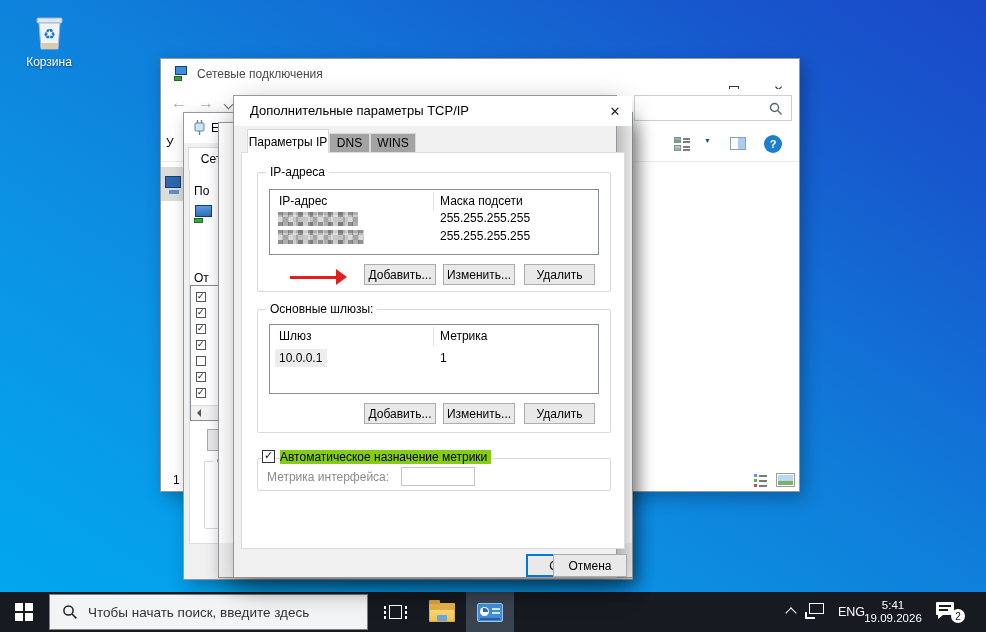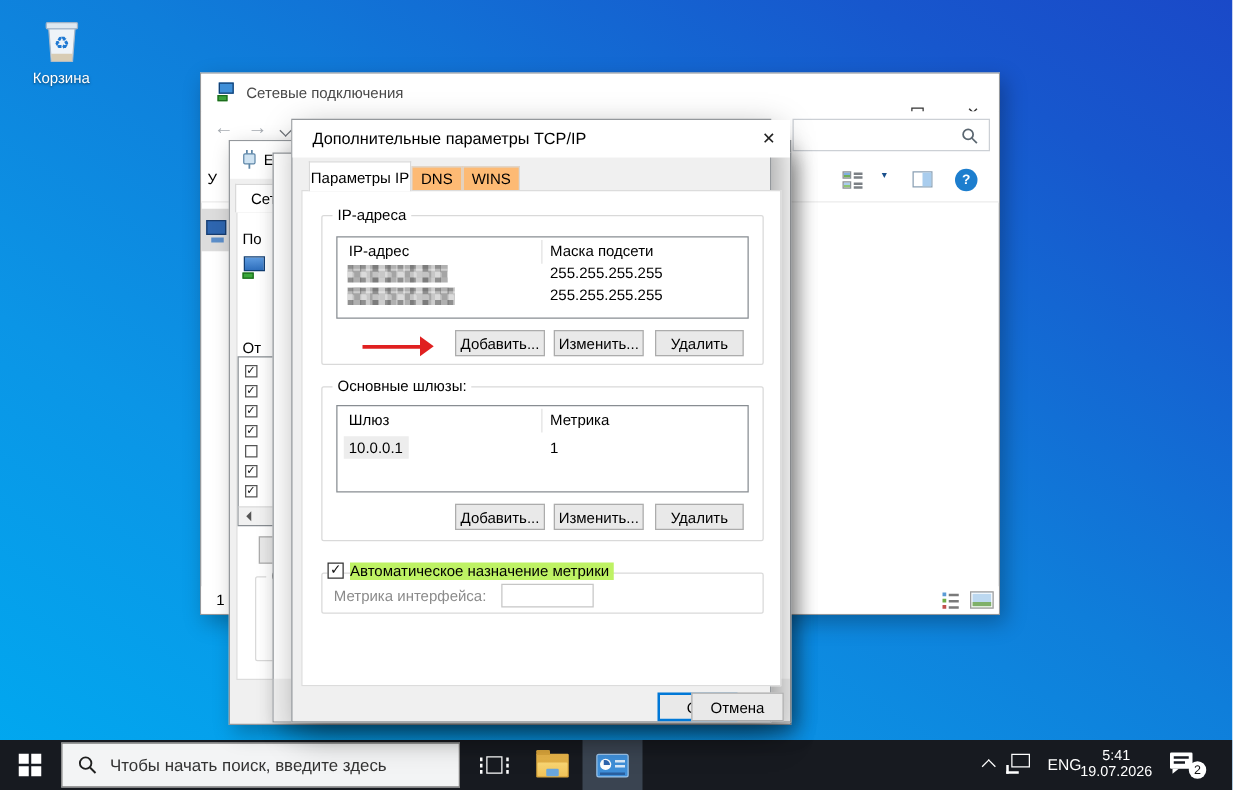--- a/index.html
+++ b/index.html
@@ -31,21 +31,21 @@
     background:#fff; border:1px solid #555; }
   .mini-cb.checked::after { content:"✓"; position:absolute; left:0; top:-2px;
     font-size:9px; font-weight:bold; color:#111; }
   .mosaic { position:absolute; height:14px;
     background:
       conic-gradient(rgba(255,255,255,.38) 25%, transparent 0 50%, rgba(0,0,0,.14) 0 75%, transparent 0) 4px 3px/14px 14px,
       conic-gradient(#cdcdcd 25%, #a5a5a5 0 50%, #c3c3c3 0 75%, #909090 0) 0 0/10px 10px; }
 
   
   .tab { position:absolute; border:1px solid #d9d9d9; display:flex; align-items:center;
-    justify-content:center; font-size:12px; background:#fdba74; }
+    justify-content:center; font-size:12px; background:#a3a3a3; }
   .tab.active { background:#fff; border-bottom:none; z-index:3; }
   .page-frame { position:absolute; background:#fff; border:1px solid #dcdcdc; }
 
   
   .cap-btn { position:absolute; width:45px; height:30px; display:flex;
     align-items:center; justify-content:center; color:#333; font-size:12px; }
   .glyph-min { width:10px; height:0; border-top:1px solid #333; }
   .glyph-max { width:10px; height:9px; border:1px solid #333; }
 
   
@@ -267,21 +267,21 @@
         <span class="txt" style="left:9px; top:26px;">10.0.0.1</span>
         <span class="txt" style="left:170px; top:26px;">1</span>
       </div>
     </div>
     <div class="btn" style="left:130px; top:307px; width:72px; height:21px;">Добавить...</div>
     <div class="btn" style="left:209px; top:307px; width:72px; height:21px;">Изменить...</div>
     <div class="btn" style="left:290px; top:307px; width:71px; height:21px;">Удалить</div>
 
     <div class="groupbox" style="left:23px; top:362px; width:354px; height:33px;"></div>
     <div class="cb checked" style="left:28px; top:354px;"></div>
-    <span class="txt" style="left:46px; top:354px; background:#bef264; padding-right:4px;">Автоматическое назначение метрики</span>
+    <span class="txt" style="left:46px; top:354px; background:#84cc16; padding-right:4px;">Автоматическое назначение метрики</span>
     <span class="txt gray" style="left:33px; top:374px;">Метрика интерфейса:</span>
     <input class="abs" style="left: 167px; top: 371px; width: 74px; height: 19px; border: 1px solid rgb(198, 198, 198); background: rgb(255, 255, 255); font-size: 12px; padding: 0px 3px;" disabled="" value="">
 
     <div class="btn primary" style="left:247px; top:458px; width:64px; height:23px;">OK</div>
     <div class="btn" style="left:319px; top:458px; width:74px; height:23px;">Отмена</div>
   </div>
 
   <div class="taskbar">
     <div class="tb-cell" style="left:0; width:48px;">
       <div class="win-logo">
@@ -328,21 +328,21 @@
     </div>
     <div class="abs chev-up-w" style="left:787px; top:17px;"></div>
     <div class="abs" style="left:805px; top:11px; width:22px; height:17px;">
       <div class="abs" style="left:4px; top:0; width:15px; height:11px; border:1.6px solid #fff;"></div>
       <div class="abs" style="left:0; top:9px; width:2px; height:7px; background:#fff;"></div>
       <div class="abs" style="left:0; top:14px; width:10px; height:2px; background:#fff;"></div>
     </div>
     <span class="tray-txt" style="left:838px; top:13px;text-align:right;">ENG</span>
     <div class="clock" style="left:862px; top:7px; width:62px;">
       <div>5:41</div>
-      <div>19.07.2026</div>
+      <div>19.09.2026</div>
     </div>
     <div class="abs" style="left:936px; top:10px; width:20px; height:16px;">
       <div class="abs" style="left:0; top:0; width:18px; height:13px; background:#fff; border-radius:1px;"></div>
       <div class="abs" style="left:2px; top:13px; width:0; height:0; border-top:4px solid #fff; border-right:5px solid transparent;"></div>
       <div class="abs" style="left:3px; top:3px; width:12px; height:1.6px; background:#171a20;"></div>
       <div class="abs" style="left:3px; top:7px; width:9px; height:1.6px; background:#171a20;"></div>
     </div>
     <div class="abs" style="left:951px; top:17px; width:14px; height:14px; border-radius:50%; background:#fff; color:#111; font-size:10px; display:flex; align-items:center; justify-content:center;">2</div>
   </div>
 

